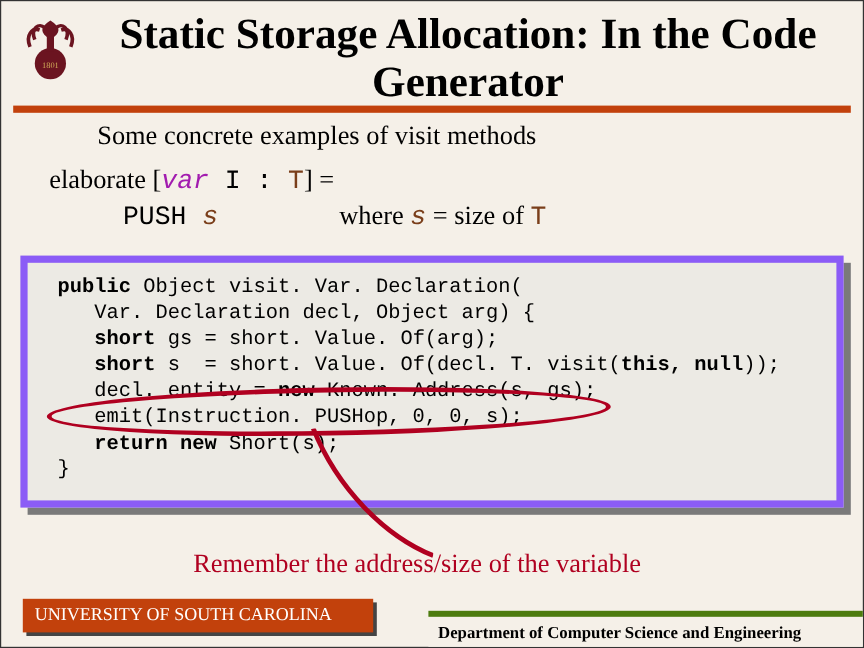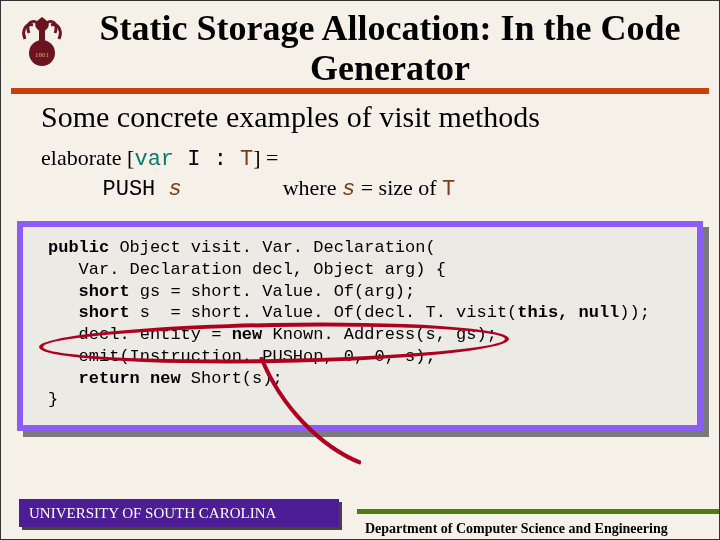--- a/index.html
+++ b/index.html
@@ -26,31 +26,32 @@
     margin: 0 10px;
   }
   .logo {
     position: absolute;
     top: 12px;
     left: 14px;
     width: 54px;
     height: 54px;
   }
   .subtitle {
-    font-size: 30px;
+    font-size: 22px;
     padding: 6px 0 10px 40px;
+    margin-left: 40px;
   }
   .elaborate {
     padding-left: 40px;
     font-size: 22px;
     line-height: 1.25;
   }
   .elaborate .kw { }
   .elaborate .mono { font-family: "Courier New", monospace; }
-  .elaborate .blue { color: #0f766e; }
+  .elaborate .blue { color: #a21caf; font-style: italic; }
   .elaborate .brown { color: #7a3e1a; }
   .codebox-wrap {
     margin: 18px 16px 0 16px;
     position: relative;
   }
   .codebox-shadow {
     position: absolute;
     top: 6px; left: 6px; right: -6px; bottom: -6px;
     background: #7a7a7a;
   }
@@ -95,23 +96,23 @@
     position: absolute;
     bottom: 0;
     left: 0;
     width: 100%;
     height: 40px;
   }
   .footer-left {
     position: absolute;
     left: 18px;
     bottom: 12px;
-    width: 320px;
+    width: 292px;
     height: 28px;
-    background: #4c1d95;
+    background: #c2410c;
     color: #fff;
     font-size: 15px;
     line-height: 28px;
     padding-left: 10px;
     box-shadow: 3px 3px 0 #444;
   }
   .footer-right {
     position: absolute;
     right: 0;
     bottom: 0;
@@ -168,19 +169,20 @@
 <span class="b">   return new</span><span> Short(s);</span>
 <span>}</span></div>
   </div>
 
   <div class="annotation-oval"></div>
 
   <svg class="annotation-line" viewBox="0 0 140 110">
     <path d="M40 0 C 60 50 100 90 140 106" stroke="#b00020" stroke-width="4" fill="none"></path>
   </svg>
 
+  <div class="remember">Remember the address/size of the variable</div>
 
   <div class="footer">
     <div class="footer-left">UNIVERSITY OF SOUTH CAROLINA</div>
     <div class="footer-right">Department of Computer Science and Engineering</div>
   </div>
 
 </div>
 
 </body></html>

